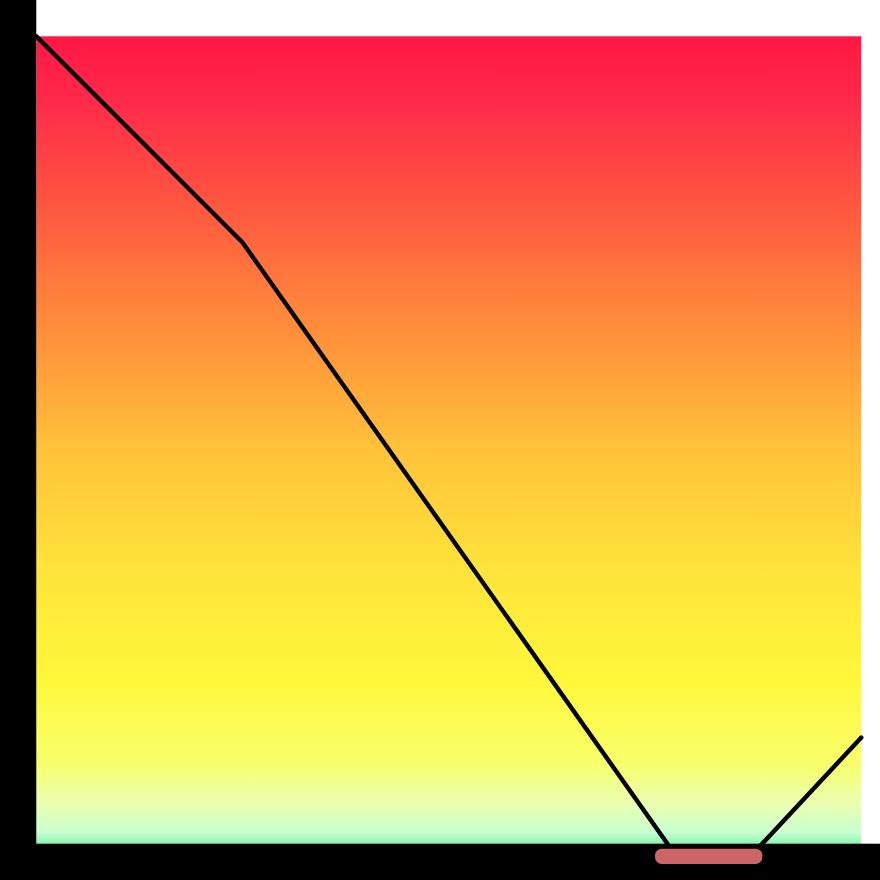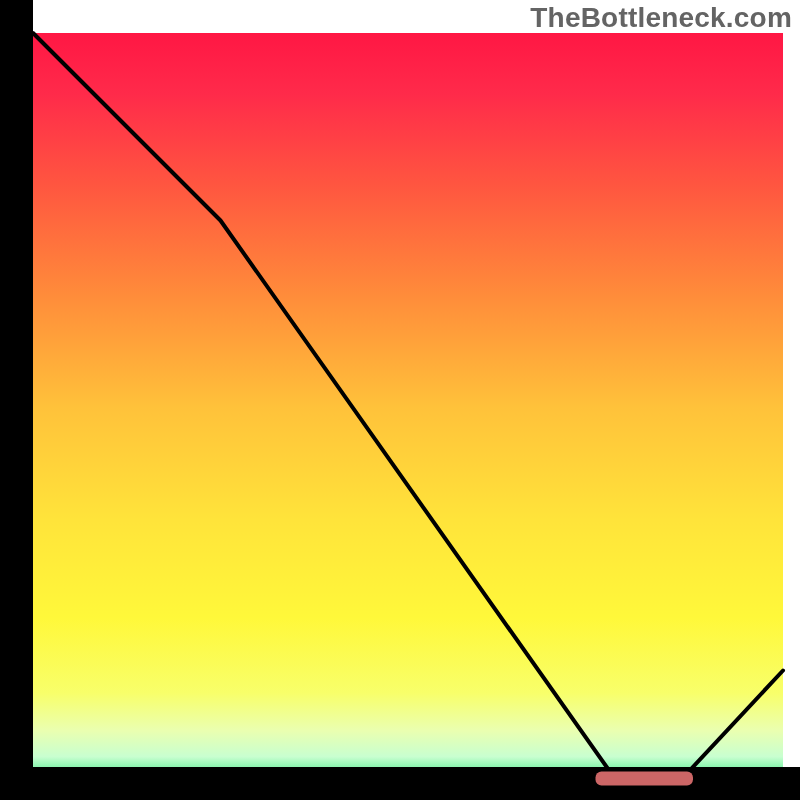--- a/index.html
+++ b/index.html
@@ -31,21 +31,20 @@
     top: 0;
     left: 0;
     width: 800px;
     height: 800px;
   }
 </style>
 </head>
 <body>
 
 <div class="frame">
-  <div class="watermark">TheBottleneck.com</div>
 
   <svg class="chart" viewBox="0 0 800 800">
     <defs>
       <linearGradient id="bg-grad" x1="0" y1="0" x2="0" y2="1">
 
       <stop offset="0%" stop-color="#ff1744"></stop>
           <stop offset="8%" stop-color="#ff2a4a"></stop>
           <stop offset="20%" stop-color="#ff5540"></stop>
           <stop offset="35%" stop-color="#ff8c3a"></stop>
           <stop offset="50%" stop-color="#ffc23a"></stop>

